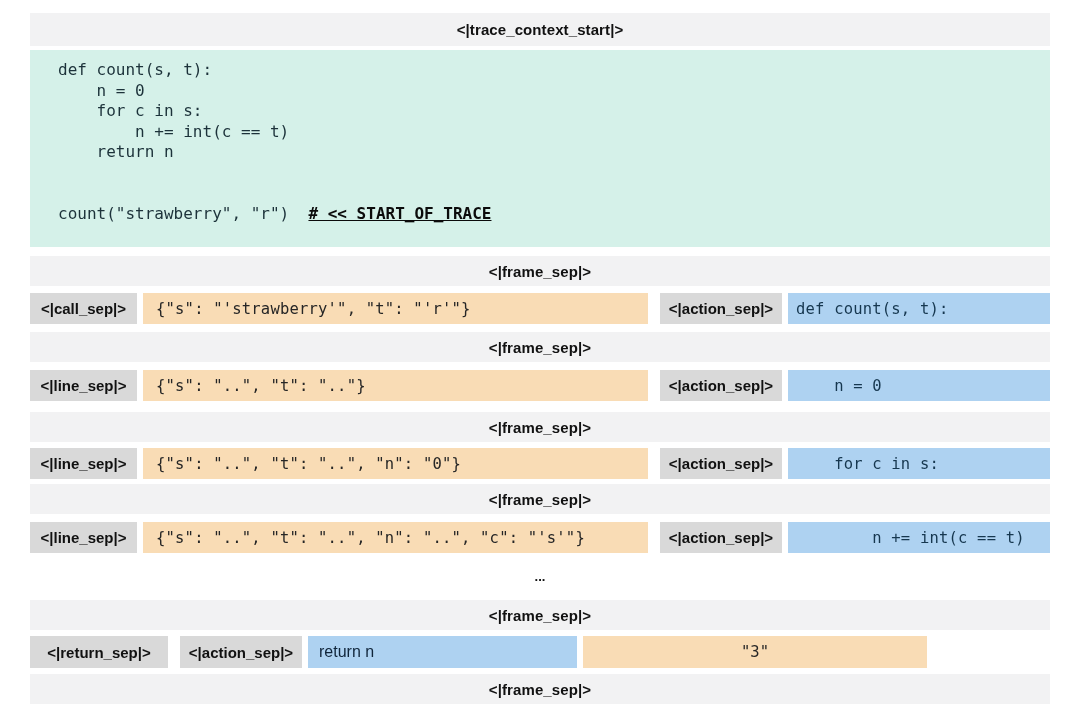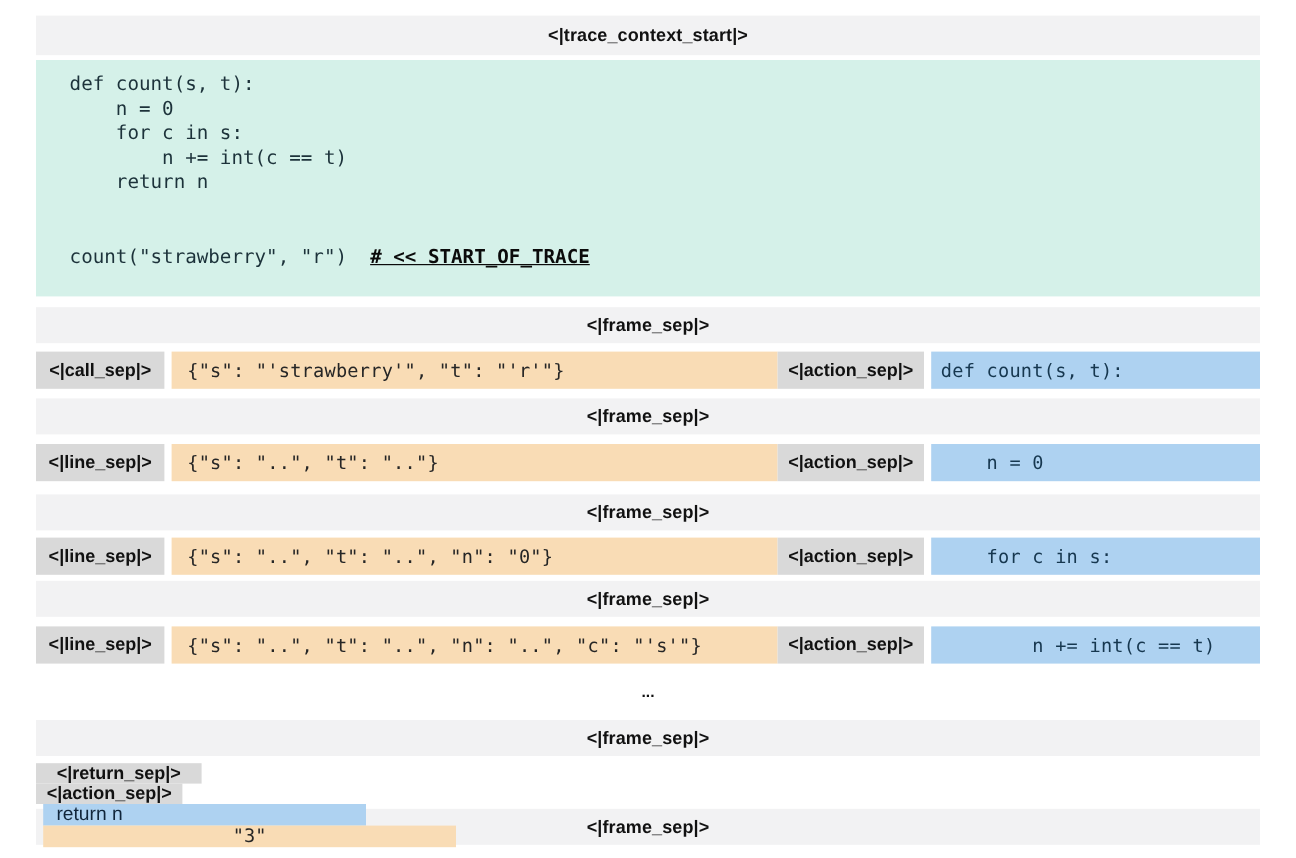--- a/index.html
+++ b/index.html
@@ -43,21 +43,21 @@
 
   .trace-row{display:flex;height:31px;}
   .trace-row > div{display:flex;align-items:center;}
   .token{
     background:var(--token-bg);
     justify-content:center;
     font-weight:bold;font-size:15px;color:var(--token-text);
     flex:0 0 auto;
   }
   .w-tag{width:107px;}
-  .w-action-tag{width:122px;margin-left:0;}
+  .w-action-tag{width:122px;margin-left:12px;}
   .state{
     background:var(--state-bg);
     width:505px;margin-left:6px;
     padding-left:13px;
     font-family:"DejaVu Sans Mono",monospace;
     font-size:15.5px;letter-spacing:0.2px;
     color:var(--state-text);
     white-space:pre;
   }
   .action{
@@ -69,21 +69,21 @@
     color:var(--action-text);
     white-space:pre;
   }
 
   .ellipsis-zone{
     height:47px;
     display:flex;align-items:center;justify-content:center;
     font-weight:bold;font-size:13px;color:#111;
   }
 
-  .return-row{display:flex;height:32px;flex-direction:column;}
+  .return-row{display:flex;height:32px;}
   .return-row > div{display:flex;align-items:center;}
   .w-return-tag{width:138px;}
   .ret-action{
     background:var(--action-bg);
     width:269px;margin-left:6px;
     padding-left:11px;
     font-family:"Liberation Sans",sans-serif;
     font-size:16px;color:#10253a;
   }
   .ret-value{

